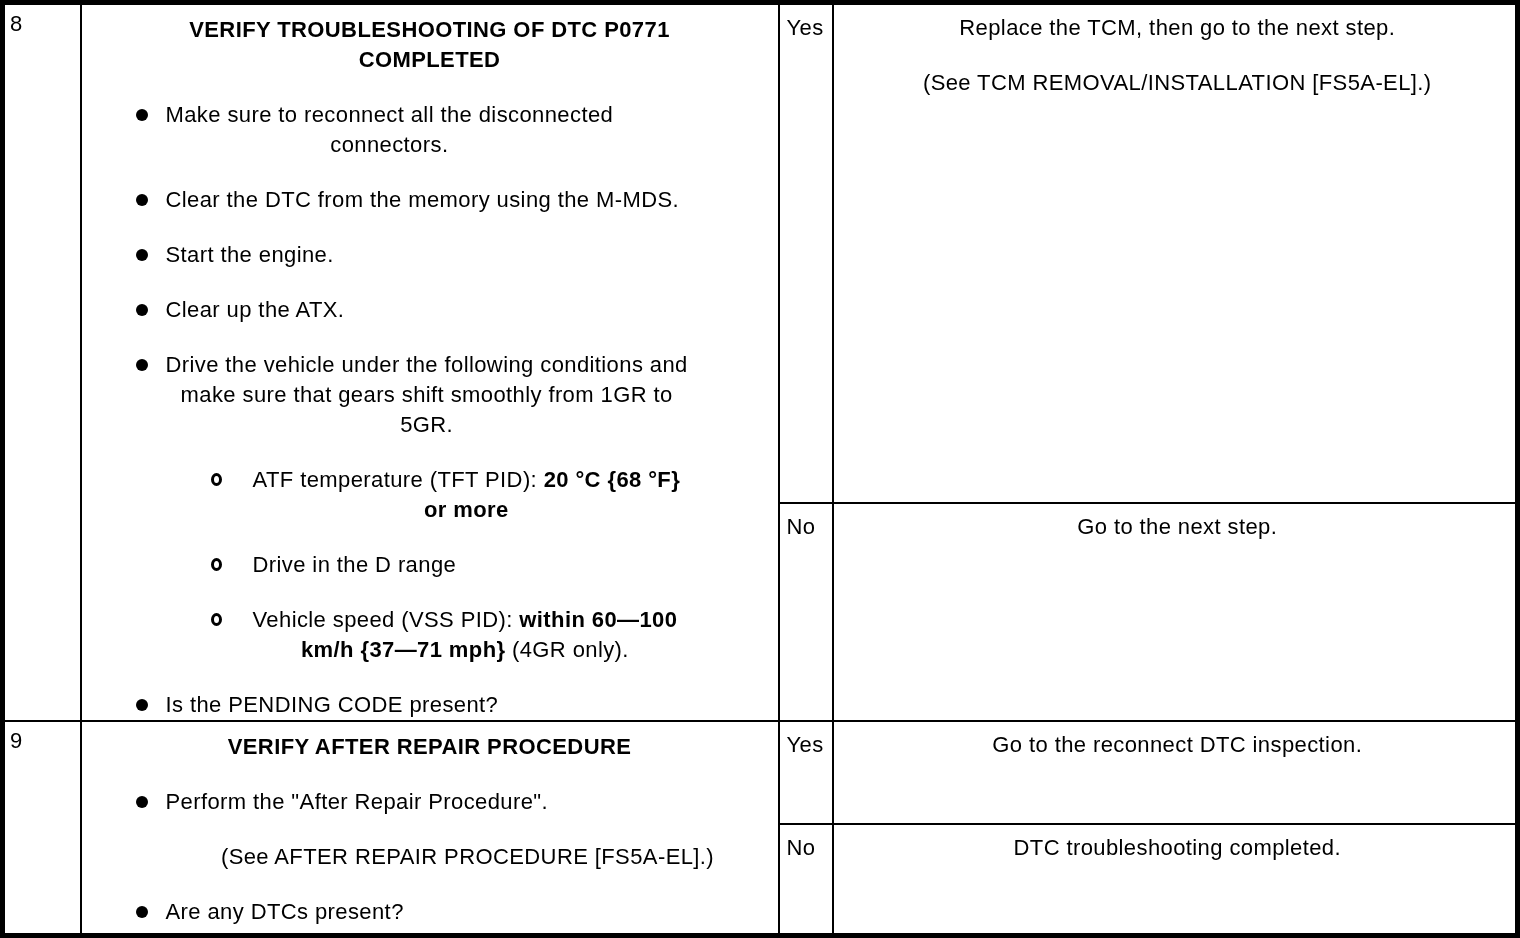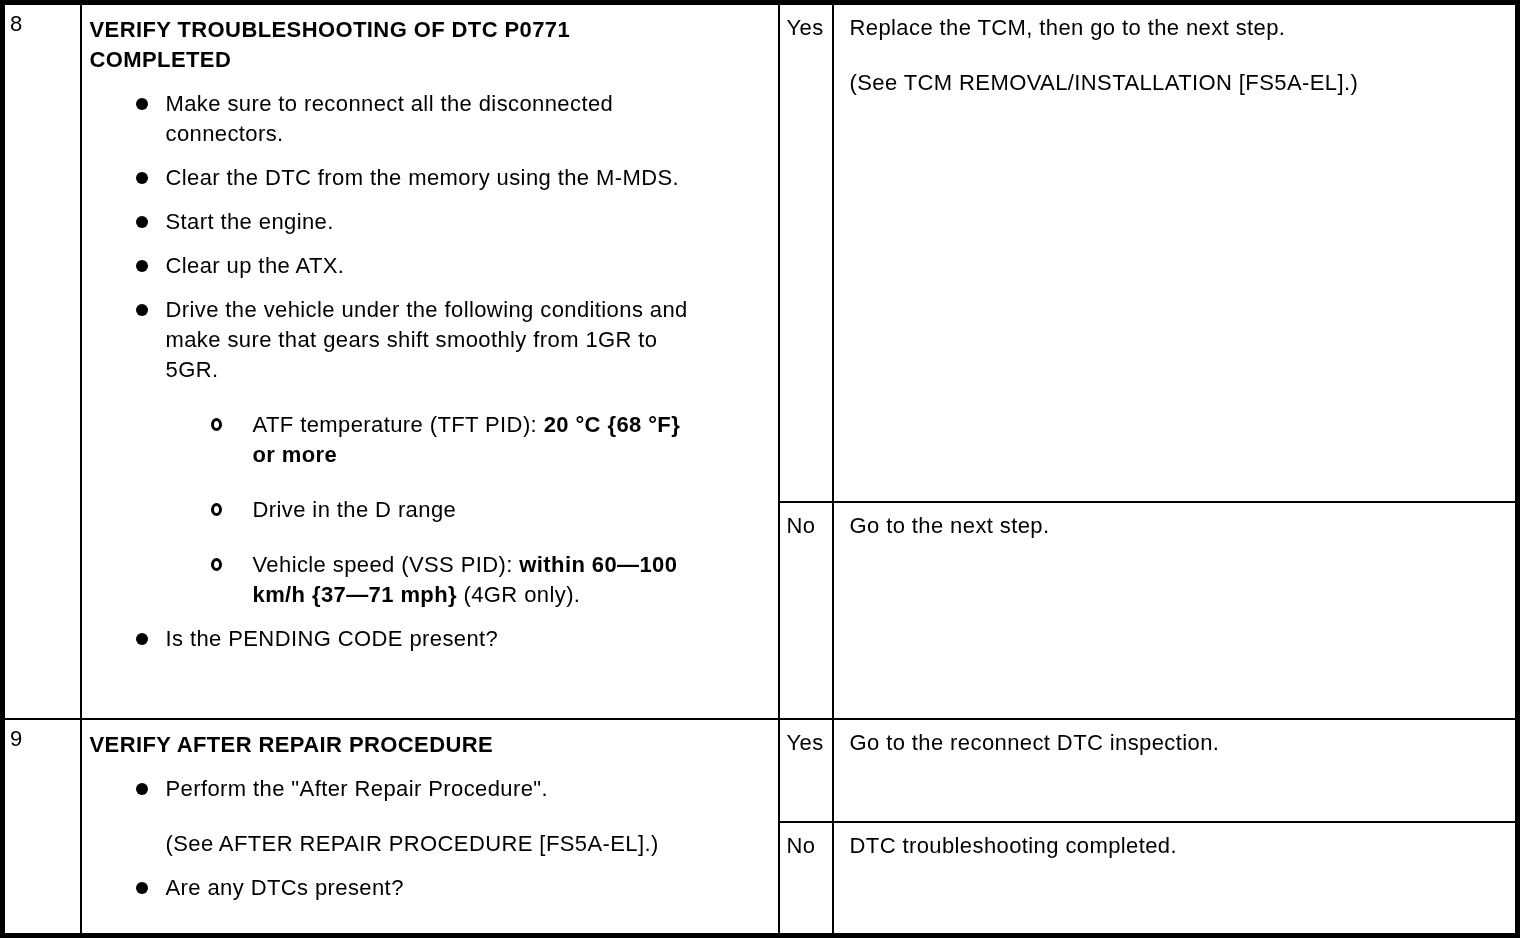--- a/index.html
+++ b/index.html
@@ -36,26 +36,26 @@
   td.step-cell   { padding: 4px 2px 0 5px; }
   td.action-cell { padding: 10px 8px 0 6px; }
   td.answer-cell { padding: 8px 2px 4px 7px; }
   td.result-cell { padding: 8px 10px 0 16px; }
 
   tr.r8-yes td.answer-cell, tr.r8-yes td.result-cell { height: 499px; }
   tr.r8-no  td.answer-cell, tr.r8-no  td.result-cell { height: 217px; }
   tr.r9-yes td.answer-cell, tr.r9-yes td.result-cell { height: 103px; }
 
   .title { font-weight: bold; padding-left: 2px; }
-  .line  { white-space: nowrap; }
+  .line  { white-space: nowrap; text-align: center; }
   b, .bold { font-weight: bold; }
 
   .bullet-item {
     display: flex;
-    margin-top: 14px;
+    margin-top: 25px;
     margin-left: 48px;
   }
   .sub-item {
     display: flex;
     margin-top: 25px;
     margin-left: 123px;
     gap: 16px;
   }
   .dot {
     flex: none;

